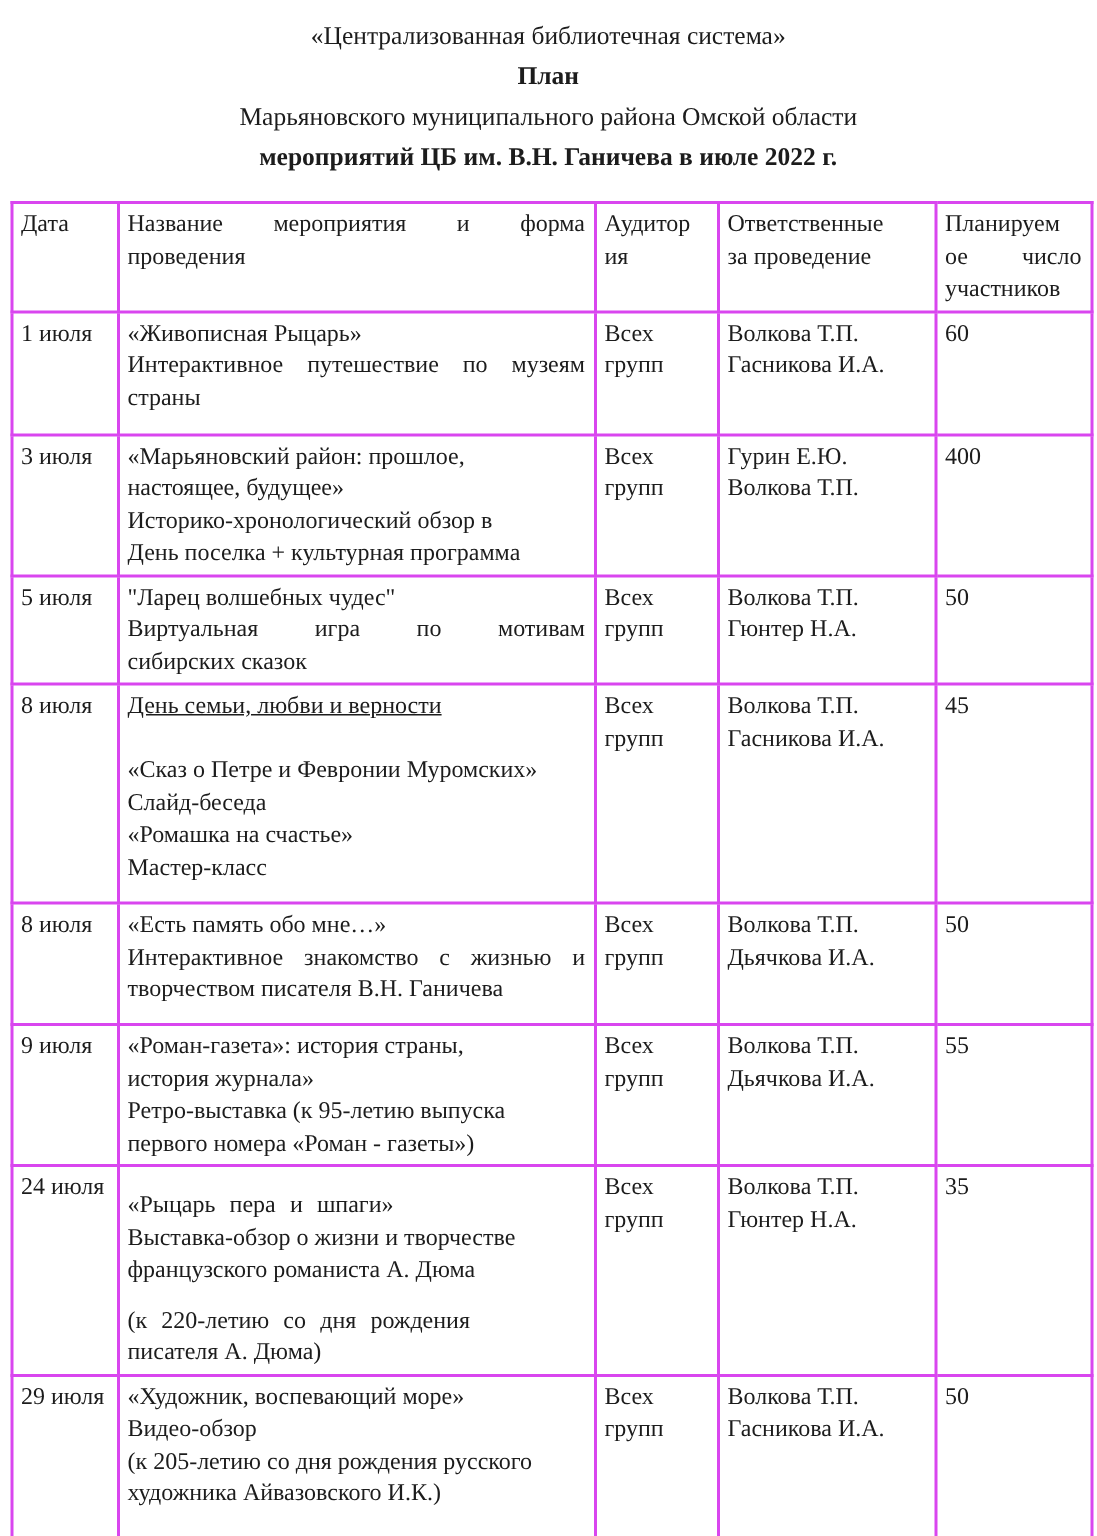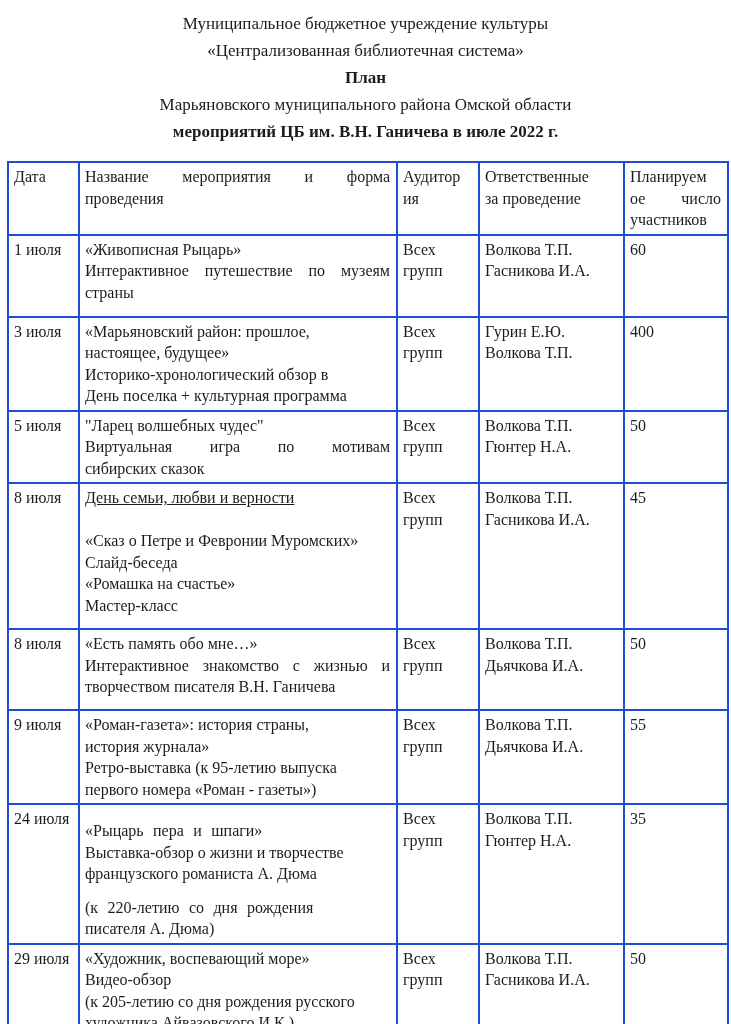--- a/index.html
+++ b/index.html
@@ -29,21 +29,21 @@
     width: 720px;
     margin: 16px 0 0 7px;
   }
   .events-table col.c1 { width: 71px; }
   .events-table col.c2 { width: 318px; }
   .events-table col.c3 { width: 82px; }
   .events-table col.c4 { width: 145px; }
   .events-table col.c5 { width: 104px; }
 
   .events-table th, .events-table td {
-    border: 2px solid #1d4ed8;
+    border: 2px solid #d946ef;
     vertical-align: top;
     padding: 3px 6px 3px 5px;
     font-size: 16px;
     font-weight: normal;
     line-height: 21.5px;
     text-align: left;
     overflow: hidden;
   }
   .events-table thead tr { height: 66px; }
   .events-table tbody tr:nth-child(1) { height: 82px; }
@@ -61,21 +61,20 @@
   .ln.u { text-decoration: underline; }
 
   td.c-aud, th.c-aud-h, td.c-cnt { }
 </style>
 </head>
 <body>
 
 <div class="page">
 
   <div class="doc-header">
-    <div class="hline">Муниципальное бюджетное учреждение культуры</div>
     <div class="hline">«Централизованная библиотечная система»</div>
     <div class="hline bold">План</div>
     <div class="hline">Марьяновского муниципального района Омской области</div>
     <div class="hline bold">мероприятий ЦБ им. В.Н. Ганичева в июле 2022 г.</div>
   </div>
 
   <table class="events-table">
     <colgroup>
       <col class="c1">
         <col class="c2">

